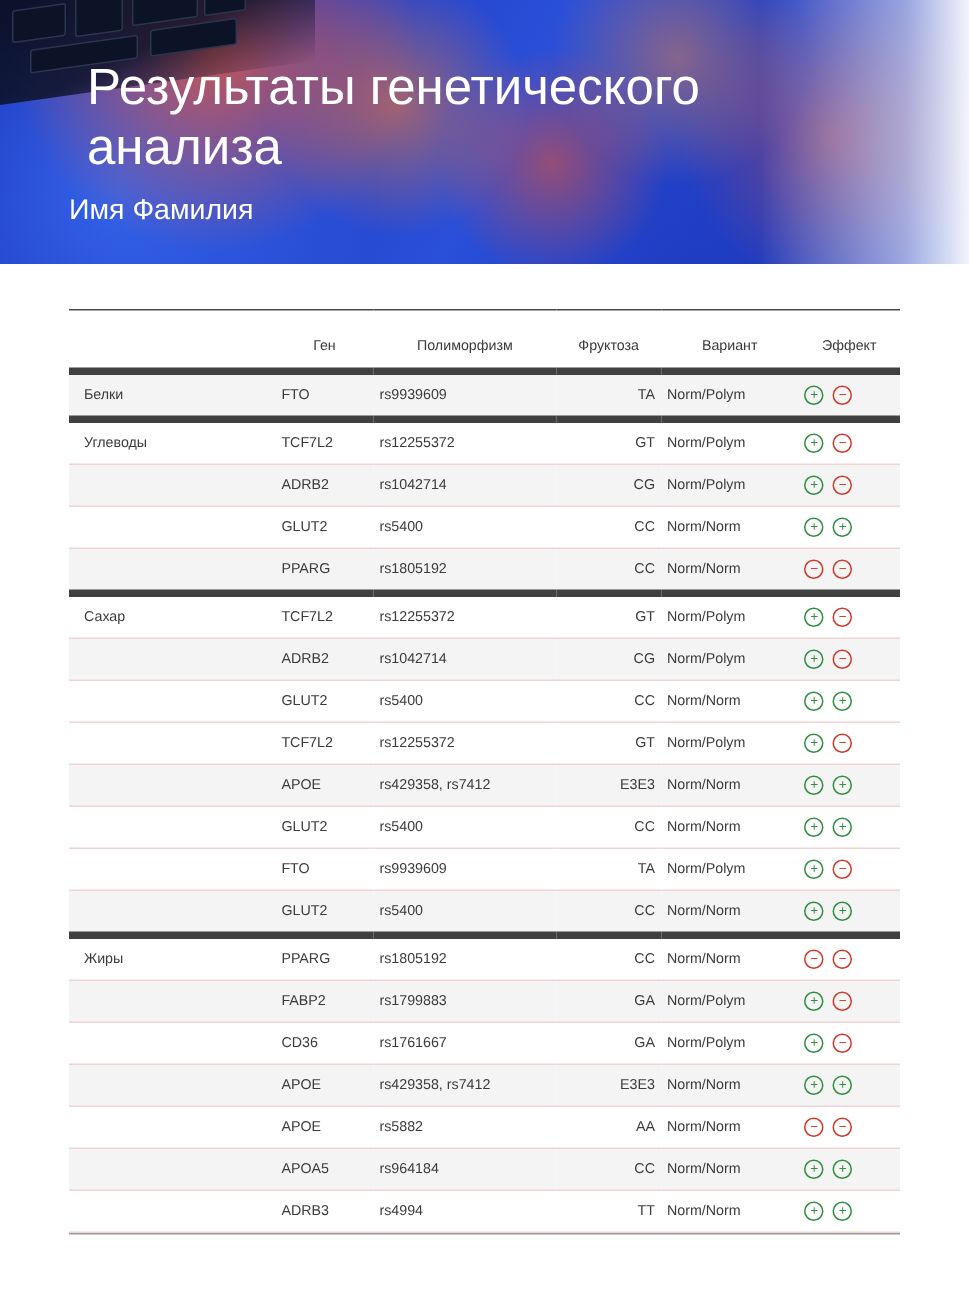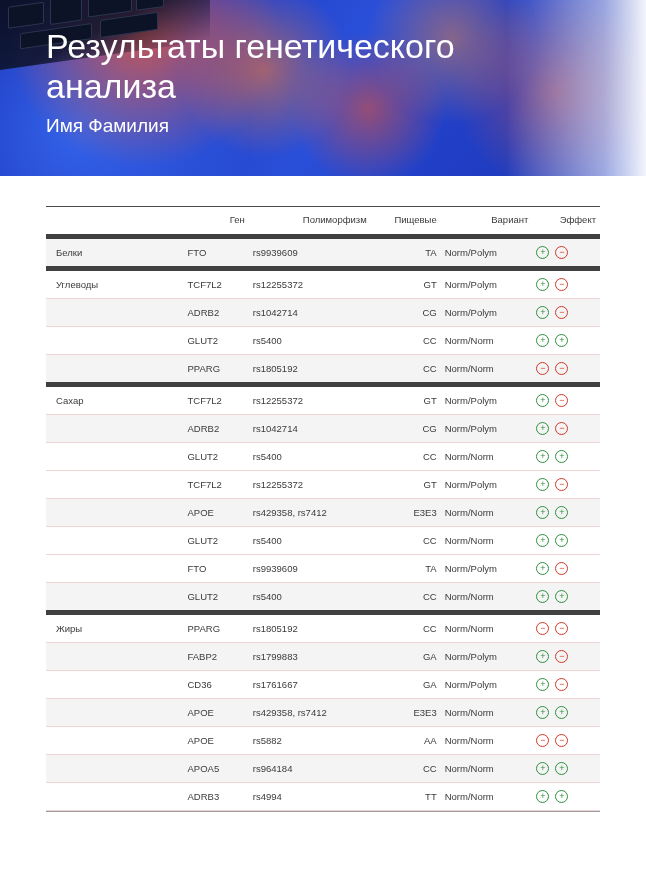--- a/index.html
+++ b/index.html
@@ -63,21 +63,21 @@
     left: 46px;
     top: 26px;
     right: 60px;
   }
   .doc-title {
     font-size: 34px;
     line-height: 40px;
     font-weight: 400;
     color: #ffffff;
     letter-spacing: 0px;
-    margin: 0;
+    margin: 12px;
   }
   .doc-subtitle {
     margin: 9px 0 0 0;
     font-size: 19px;
     font-weight: 400;
     color: #ffffff;
   }
 
   
   .table-wrap {
@@ -85,22 +85,22 @@
   }
   table.report {
     width: 554px;
     border-collapse: collapse;
     font-size: 9.5px;
   }
   table.report thead th {
     font-weight: 400;
     color: #3b3b3b;
     font-size: 9.5px;
-    text-align: right;
-    padding: 7px 4px 9px 4px;
+    text-align: center;
+    padding: 18px 4px 9px 4px;
     border-bottom: 1.6px solid #4b4b4b;
     border-top: 1.6px solid #4b4b4b;
     white-space: nowrap;
   }
   table.report tbody td {
     padding: 7px 4px;
     color: #3b3b3b;
     border-bottom: 1px solid #f0d4d4;
     vertical-align: middle;
     white-space: nowrap;
@@ -161,21 +161,21 @@
   </div>
 </div>
 
 <div class="table-wrap">
   <table class="report">
     <thead>
       <tr>
         <th class="c-group"></th>
         <th class="c-gene">Ген</th>
         <th class="c-poly">Полиморфизм</th>
-        <th class="c-geno">Пищевые</th>
+        <th class="c-geno">Фруктоза</th>
         <th class="c-var">Вариант</th>
         <th class="c-eff">Эффект</th>
       </tr>
     </thead>
     <tbody id="table-body">
         <tr class="shade group-start">
           <td class="c-group">Белки</td>
           <td class="c-gene">FTO</td>
           <td class="c-poly">rs9939609</td>
           <td class="c-geno">TA</td>

